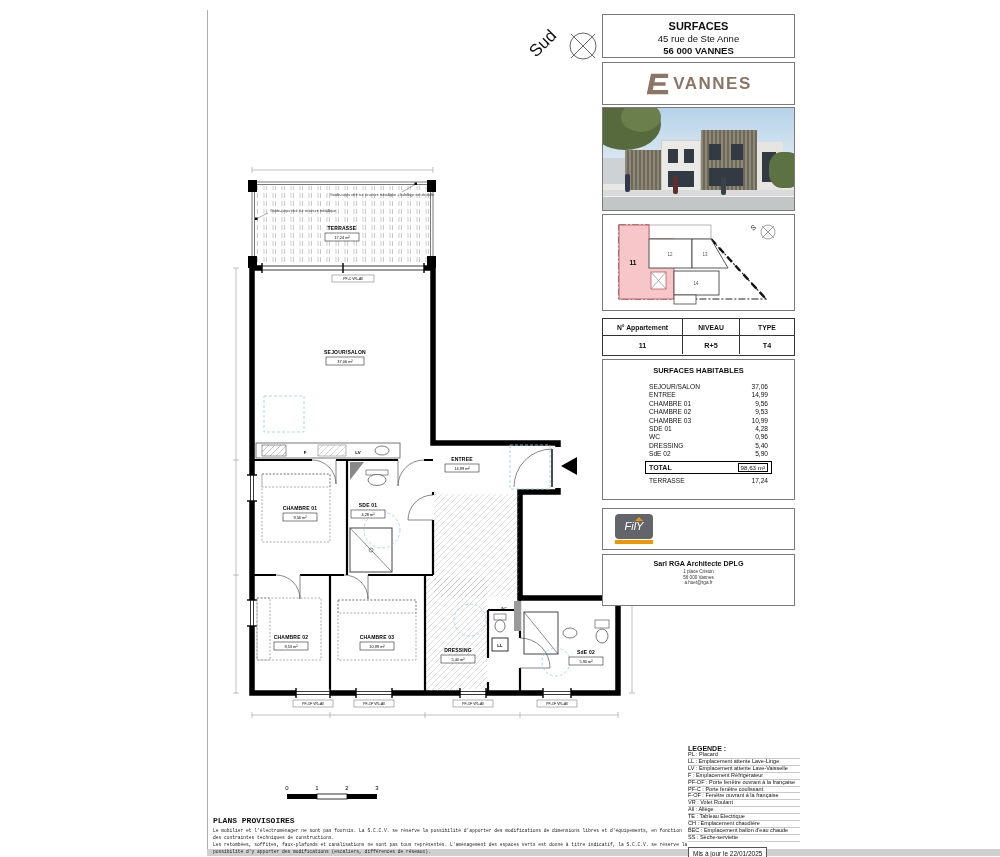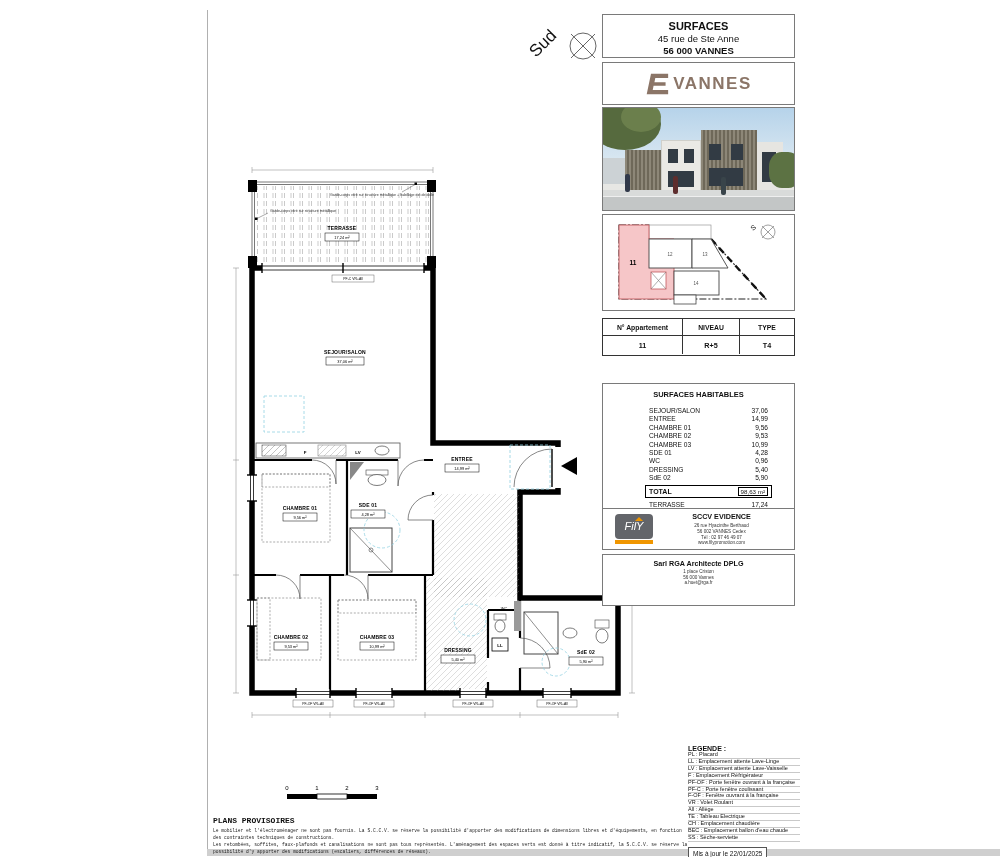--- a/index.html
+++ b/index.html
@@ -30,21 +30,21 @@
   .ph-road{left:0;top:88px;width:193px;height:16px;background:#c3c6c6;border-top:1px solid #efefef;}
   .ph-p{width:5px;height:18px;border-radius:2px;}
   
   .keyplan{top:214px;height:97px;}
   
   .apt{top:318px;height:36px;border:1px solid #333;display:grid;grid-template-columns:80px 57px 54px;grid-template-rows:17px 18px;}
   .apt div{border-right:1px solid #333;border-bottom:1px solid #333;display:flex;align-items:center;justify-content:center;font-size:6.8px;font-weight:bold;}
   .apt div:nth-child(3n){border-right:none;}
   .apt div:nth-child(n+4){border-bottom:none;font-size:7.2px;}
   
-  .surf{top:359px;height:141px;padding-top:6px;margin-top:24px;}
+  .surf{top:359px;height:141px;padding-top:6px;}
   .surf .t{text-align:center;font-size:7.5px;font-weight:bold;margin-bottom:8px;}
   .sf-rows{margin:0 26px 0 46px;}
   .sf-row{display:flex;justify-content:space-between;font-size:6.6px;line-height:8.4px;}
   .sf-total{margin:2px 22px 0 42px;border:1px solid #000;display:flex;justify-content:space-between;align-items:center;padding:1px 3px;}
   .sf-total .lbl{font-size:7px;font-weight:bold;}
   .sf-total .val{font-size:6.2px;border:1px solid #000;padding:0 2px;}
   .sf-extra{margin:3px 26px 0 46px;display:flex;justify-content:space-between;font-size:6.6px;}
   
   .dev{top:508px;height:42px;display:flex;align-items:center;}
   .fily{width:40px;margin-left:12px;}
@@ -480,27 +480,20 @@
   </div>
 </div>
 
 <div class="box dev">
   <div class="fily">
     <div class="sq"><span>FilY</span>
       <div class="hat"></div>
     </div>
     <div class="bar"></div>
   </div>
-  <div class="txt">
-    <div class="nm">SCCV EVIDENCE</div>
-    <div class="tiny">26 rue Hyacinthe Berthaud</div>
-    <div class="tiny">56 002 VANNES Cedex</div>
-    <div class="tiny">Tél : 02 97 46 49 07</div>
-    <div class="tiny">www.filypromotion.com</div>
-  </div>
 </div>
 
 <div class="box arch">
   <div class="nm">Sarl RGA Architecte DPLG</div>
   <div class="tiny">1 place Criston</div>
   <div class="tiny">56 000 Vannes</div>
   <div class="tiny">a.huet@rga.fr</div>
 </div>
 
 <div class="legend">

